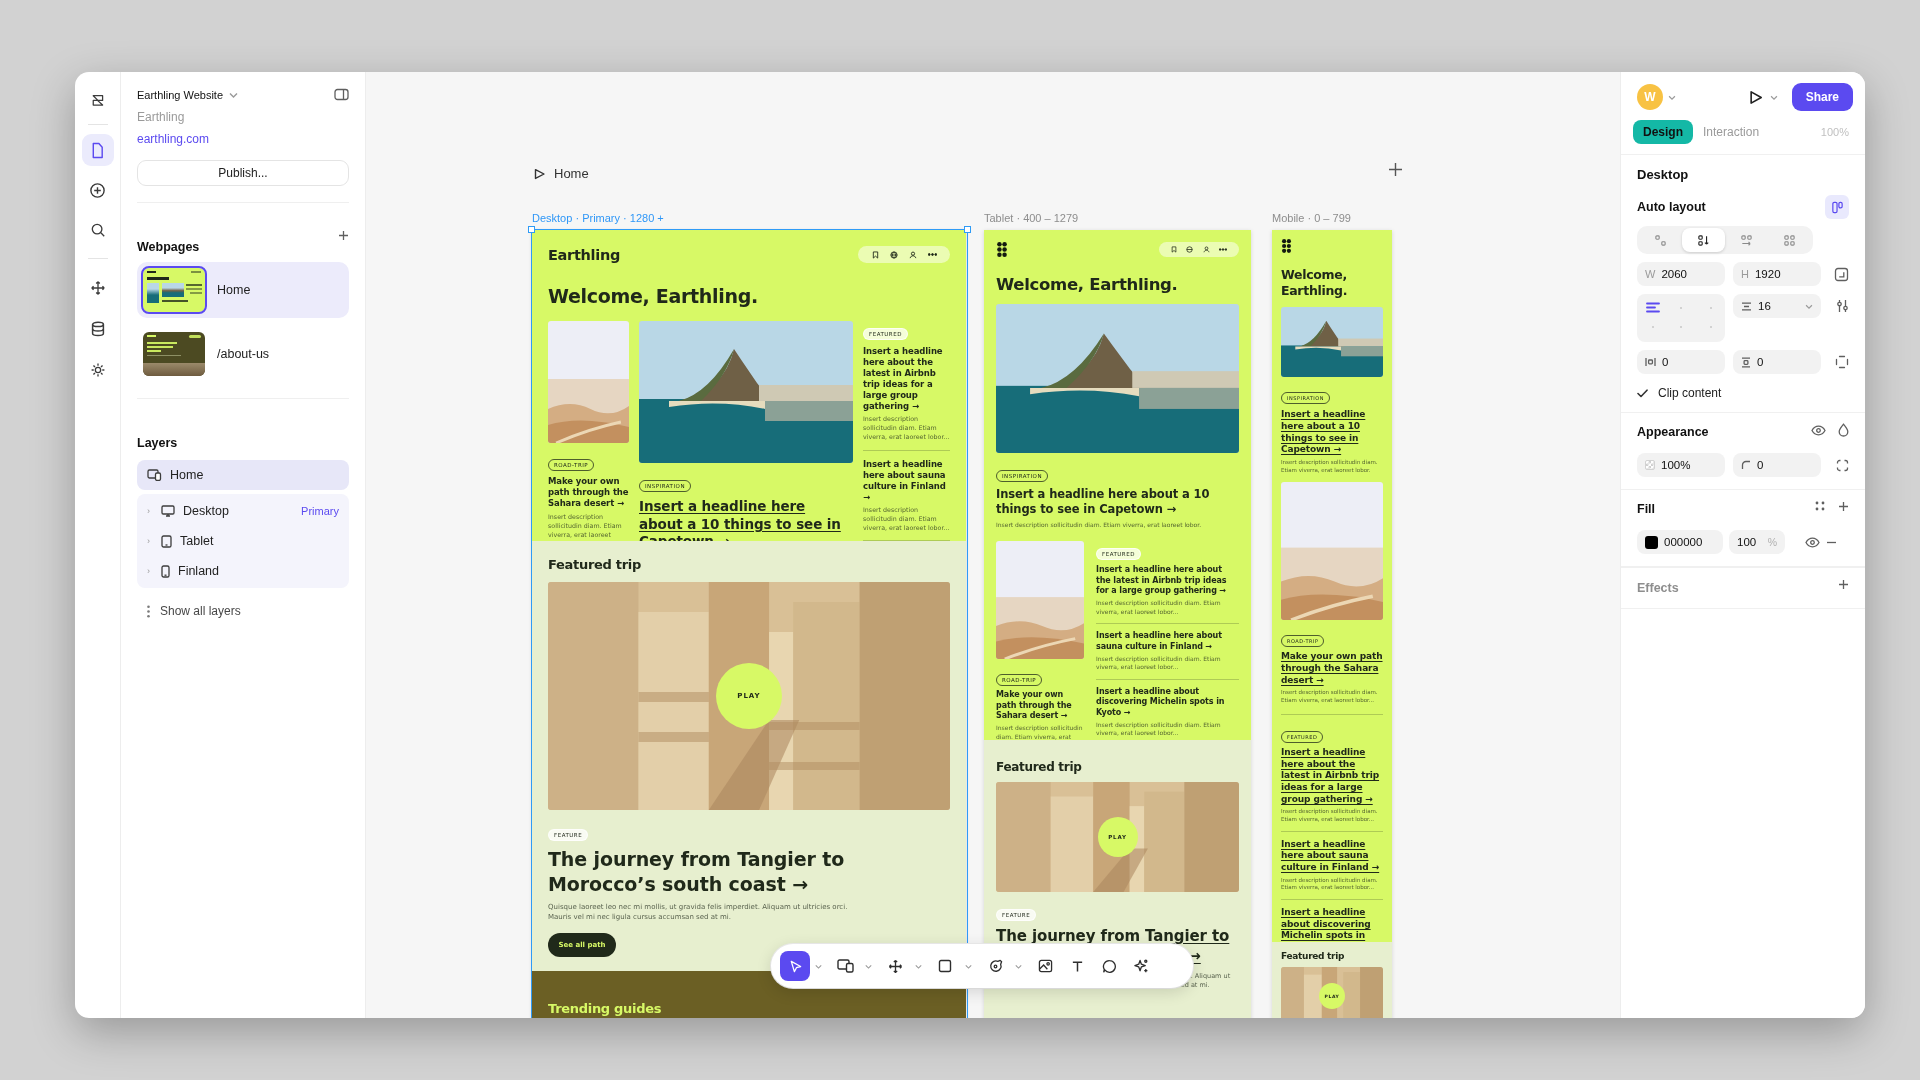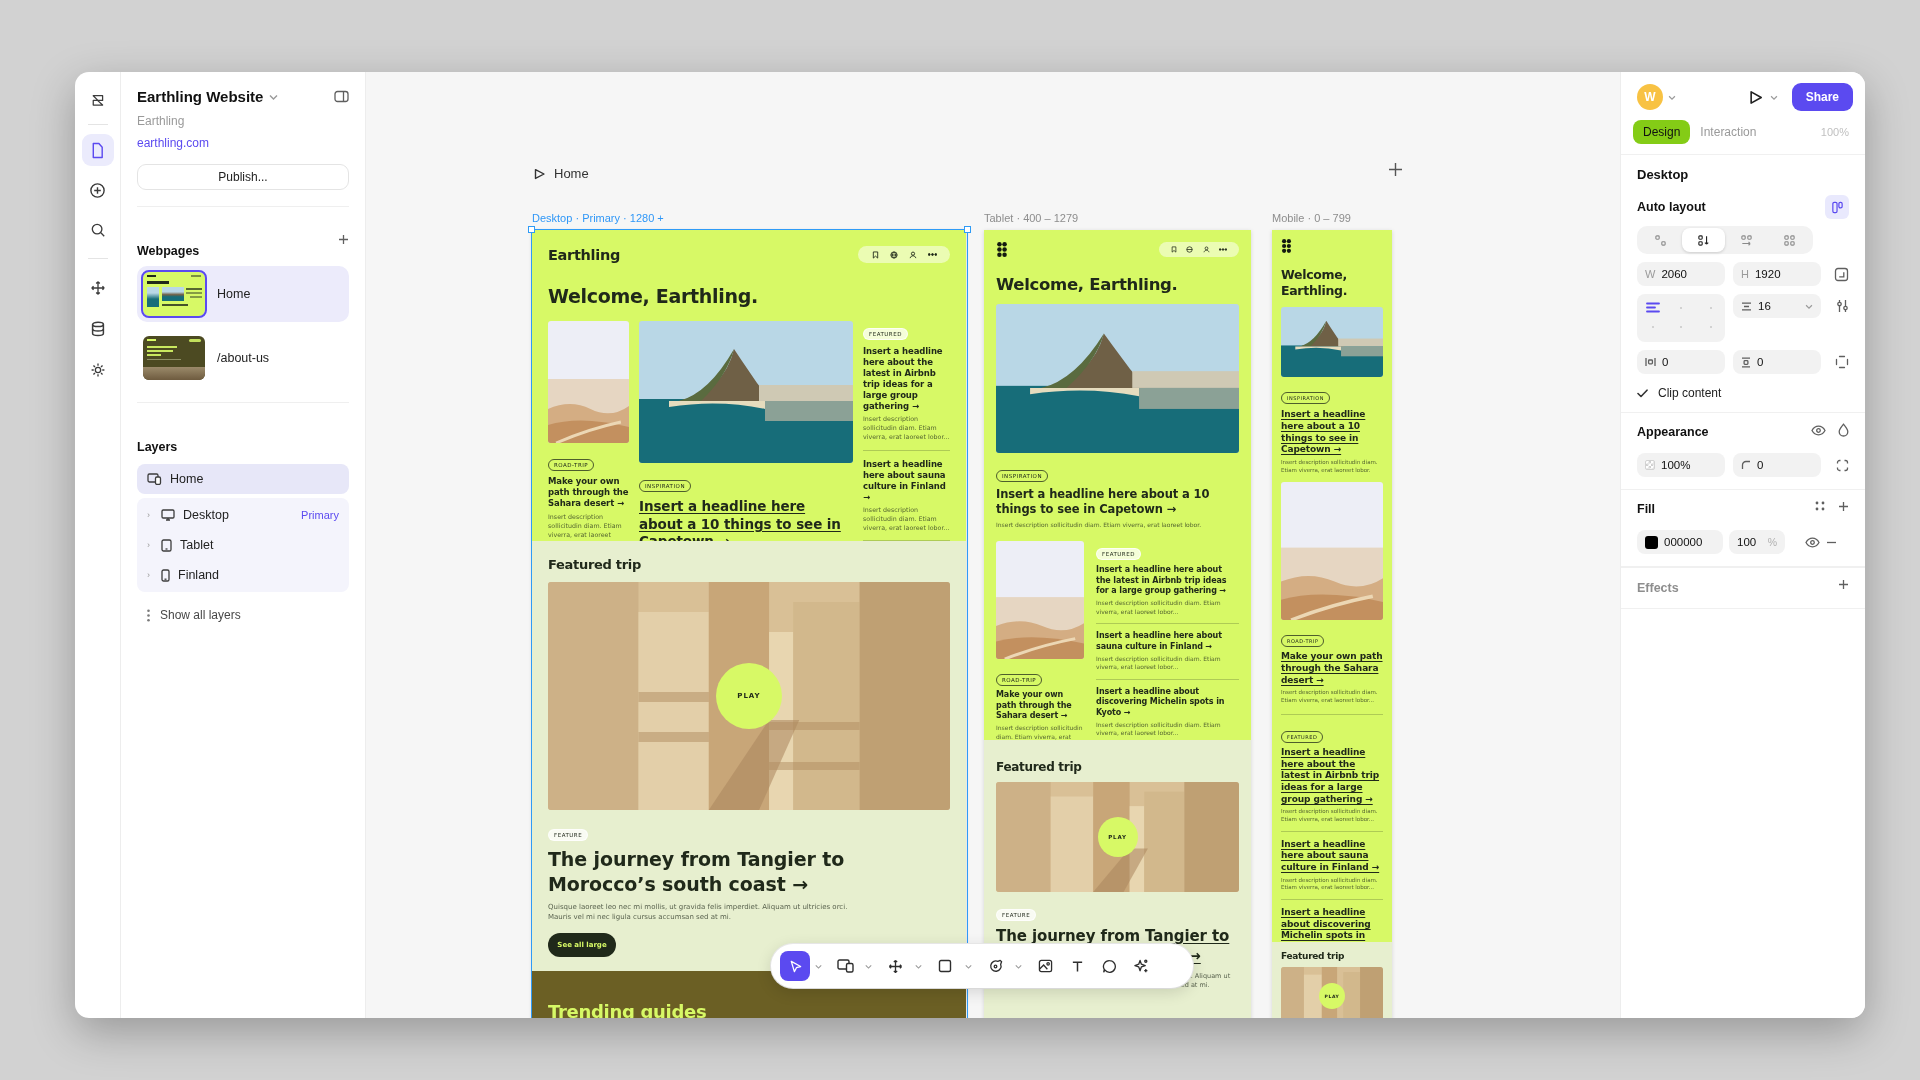--- a/index.html
+++ b/index.html
@@ -14,21 +14,21 @@
 .rail .ric { position:absolute; left:50%; transform:translateX(-50%); width:32px; height:32px; display:flex; align-items:center; justify-content:center; border-radius:9px; cursor:pointer; }
 .rail .ric svg { stroke:#3c3c3c; fill:none; stroke-width:1.5; }
 .rail .ric.sel { background:#ebebfc; }
 .rail .ric.sel svg { stroke:#5b4af0; }
 .rail .rdiv { position:absolute; left:13px; width:20px; border-top:1px solid #e4e4e4; }
 
 
 .lpanel { width:245px; border-right:1px solid #ededed; position:relative; flex:none; background:#fff; }
 .lp-pad { padding:0 16px; }
 .lp-title-row { display:flex; align-items:center; margin-top:16px; }
-.lp-title { font-size:15px; font-weight:700; color:#111; }
+.lp-title { font-size:11px; font-weight:400; color:#111; }
 .lp-title-chev { margin-left:6px; }
 .lp-toggle { margin-left:auto; cursor:pointer; }
 .lp-sub { margin-top:9px; font-size:12px; color:#9a9a9a; font-weight:500; }
 .lp-domain { margin-top:8px; font-size:12px; color:#5b4af0; font-weight:500; cursor:pointer; }
 .lp-publish { margin-top:14px; height:26px; border:1px solid #e4e4e4; border-radius:9px; display:flex; align-items:center; justify-content:center; font-size:12px; font-weight:500; color:#222; cursor:pointer; background:#fff; width:100%; }
 .lp-div { border-top:1px solid #efefef; margin-top:16px; }
 .lp-sec-row { display:flex; align-items:center; margin-top:13px; }
 .lp-sec-title { font-size:12.5px; font-weight:700; color:#111;margin-top:24px; }
 .lp-plus { margin-left:auto; cursor:pointer; color:#666; }
 .wp-item { display:flex; align-items:center; gap:12px; padding:6px; border-radius:10px; margin-top:8px; cursor:pointer; }
@@ -82,21 +82,21 @@
 .tool.sel svg { stroke:#fff; }
 .tchev { width:12px; height:30px; display:flex; align-items:center; justify-content:center; cursor:pointer; margin-right:4px; }
 
 
 .rpanel { width:245px; border-left:1px solid #ededed; background:#fff; position:relative; flex:none; font-size:12px; }
 .rp-row1 { display:flex; align-items:center; padding:10px 12px 0 16px; height:40px; }
 .avatar { width:26px; height:26px; border-radius:50%; background:#f8c243; color:#fff; font-size:12px; font-weight:700; display:flex; align-items:center; justify-content:center; cursor:pointer; }
 .share-btn { margin-left:10px; background:#5b4af0; color:#fff; font-size:12px; font-weight:600; border-radius:9px; padding:7px 14px; cursor:pointer; }
 .rp-tabs { display:flex; align-items:center; padding:8px 16px 10px 12px; }
 .rp-tab { font-size:12px; padding:5px 10px; border-radius:8px; cursor:pointer; color:#9a9a9a; font-weight:500; }
-.rp-tab.active { background:#84cc16; color:#111; font-weight:400; }
+.rp-tab.active { background:#14b8a6; color:#111; font-weight:700; }
 .rp-zoom { margin-left:auto; color:#c0c0c0; font-size:11px; }
 .rp-div { border-top:1px solid #f0f0f0; }
 .rp-sec { padding:12px 16px; position:relative; }
 .rp-h { font-size:12.5px; font-weight:700; color:#111; }
 .rp-h.dim { color:#8e8e8e; font-weight:600; }
 .rt-icons { position:absolute; right:16px; top:9px; display:flex; gap:12px; align-items:center; }
 .rt-icons svg, .rt-icons .plusg { cursor:pointer; }
 .seg { margin-top:12px; background:#f2f2f2; border-radius:10px; height:28px; width:176px; display:flex; padding:2px; }
 .seg-cell { flex:1; border-radius:8px; display:flex; align-items:center; justify-content:center; cursor:pointer; }
 .seg-cell svg { stroke:#8a8a8a; fill:none; stroke-width:1.2; }
@@ -386,25 +386,25 @@
               <rect x="244" y="20" width="66" height="208" fill="#d2b88c"></rect>
               <rect x="310" y="0" width="90" height="228" fill="#bfa073"></rect>
               <path d="M160 228l60-90h30l-40 90z" fill="#a9855c" opacity=".55"></path>
               <path d="M90 110h70v10H90zM90 150h70v10H90zM220 140h90v8h-90zM220 180h90v8h-90z" fill="#b08c60" opacity=".5"></path>
             </svg>
           <div class="play" style="width:66px; height:66px; font-size:7px; letter-spacing:1px">PLAY</div>
         </div>
         <div style="margin-top:12px"><span class="tag wbg">FEATURE</span></div>
         <div class="hl" style="font-size:19px; width:320px; margin-top:6px; font-weight:600">The journey from Tangier to Morocco’s south coast →</div>
         <div class="desc" style="font-size:7px; width:310px; margin-top:7px">Quisque laoreet leo nec mi mollis, ut gravida felis imperdiet. Aliquam ut ultricies orci. Mauris vel mi nec ligula cursus accumsan sed at mi.</div>
-        <div class="cta" style="margin-top:10px; width:68px; font-size:7px; line-height:24px; font-weight:600">See all large</div>
+        <div class="cta" style="margin-top:10px; width:68px; font-size:7px; line-height:24px; font-weight:600">See all path</div>
       </div>
 
       <div class="sec olive" style="height:120px">
-        <div class="site-h1" style="font-size:18px; color:#d7f966; margin-top:14px">Trending guides</div>
+        <div class="site-h1" style="font-size:13px; color:#d7f966; margin-top:14px">Trending guides</div>
       </div>
     </div>
 
     <div class="selbox" style="left:164.5px; top:156.5px; width:437px; height:790px">
       <div class="handle" style="left:-4px; top:-4px"></div>
       <div class="handle" style="right:-4px; top:-4px"></div>
     </div>
 
     <div class="frame" style="left:618px; width:267px; height:800px">
       <div class="sec lime" style="height:510px; padding:12px">

